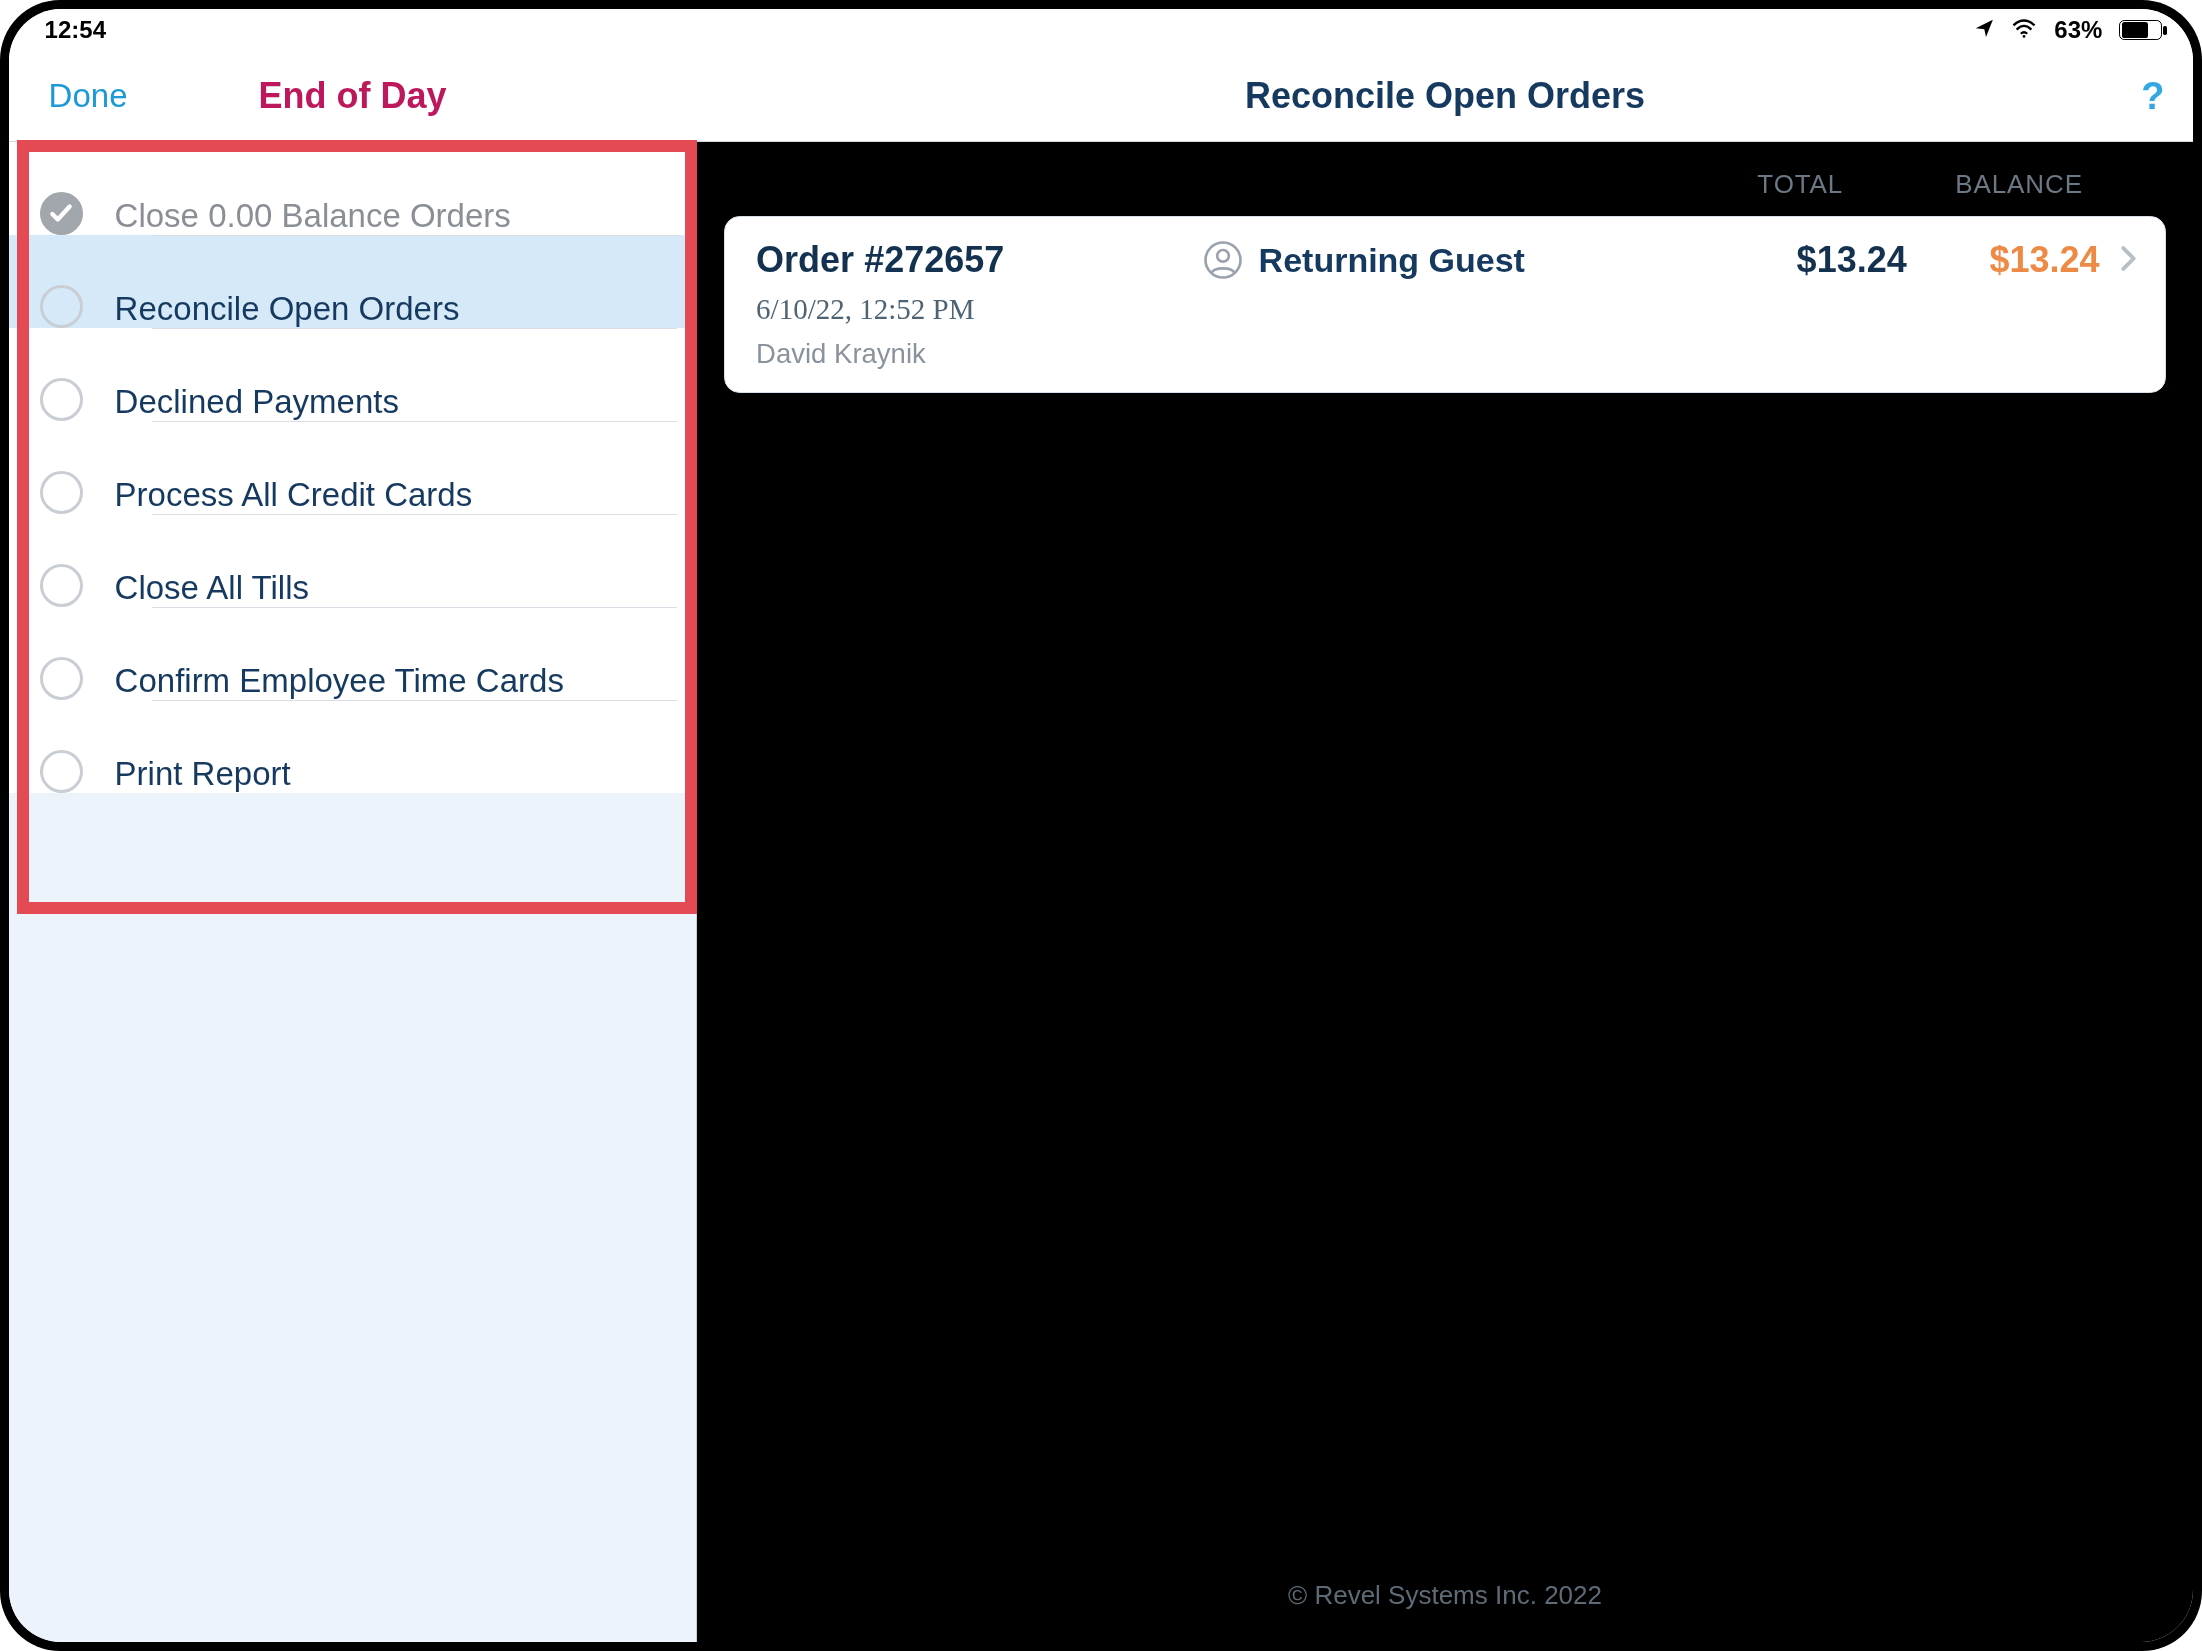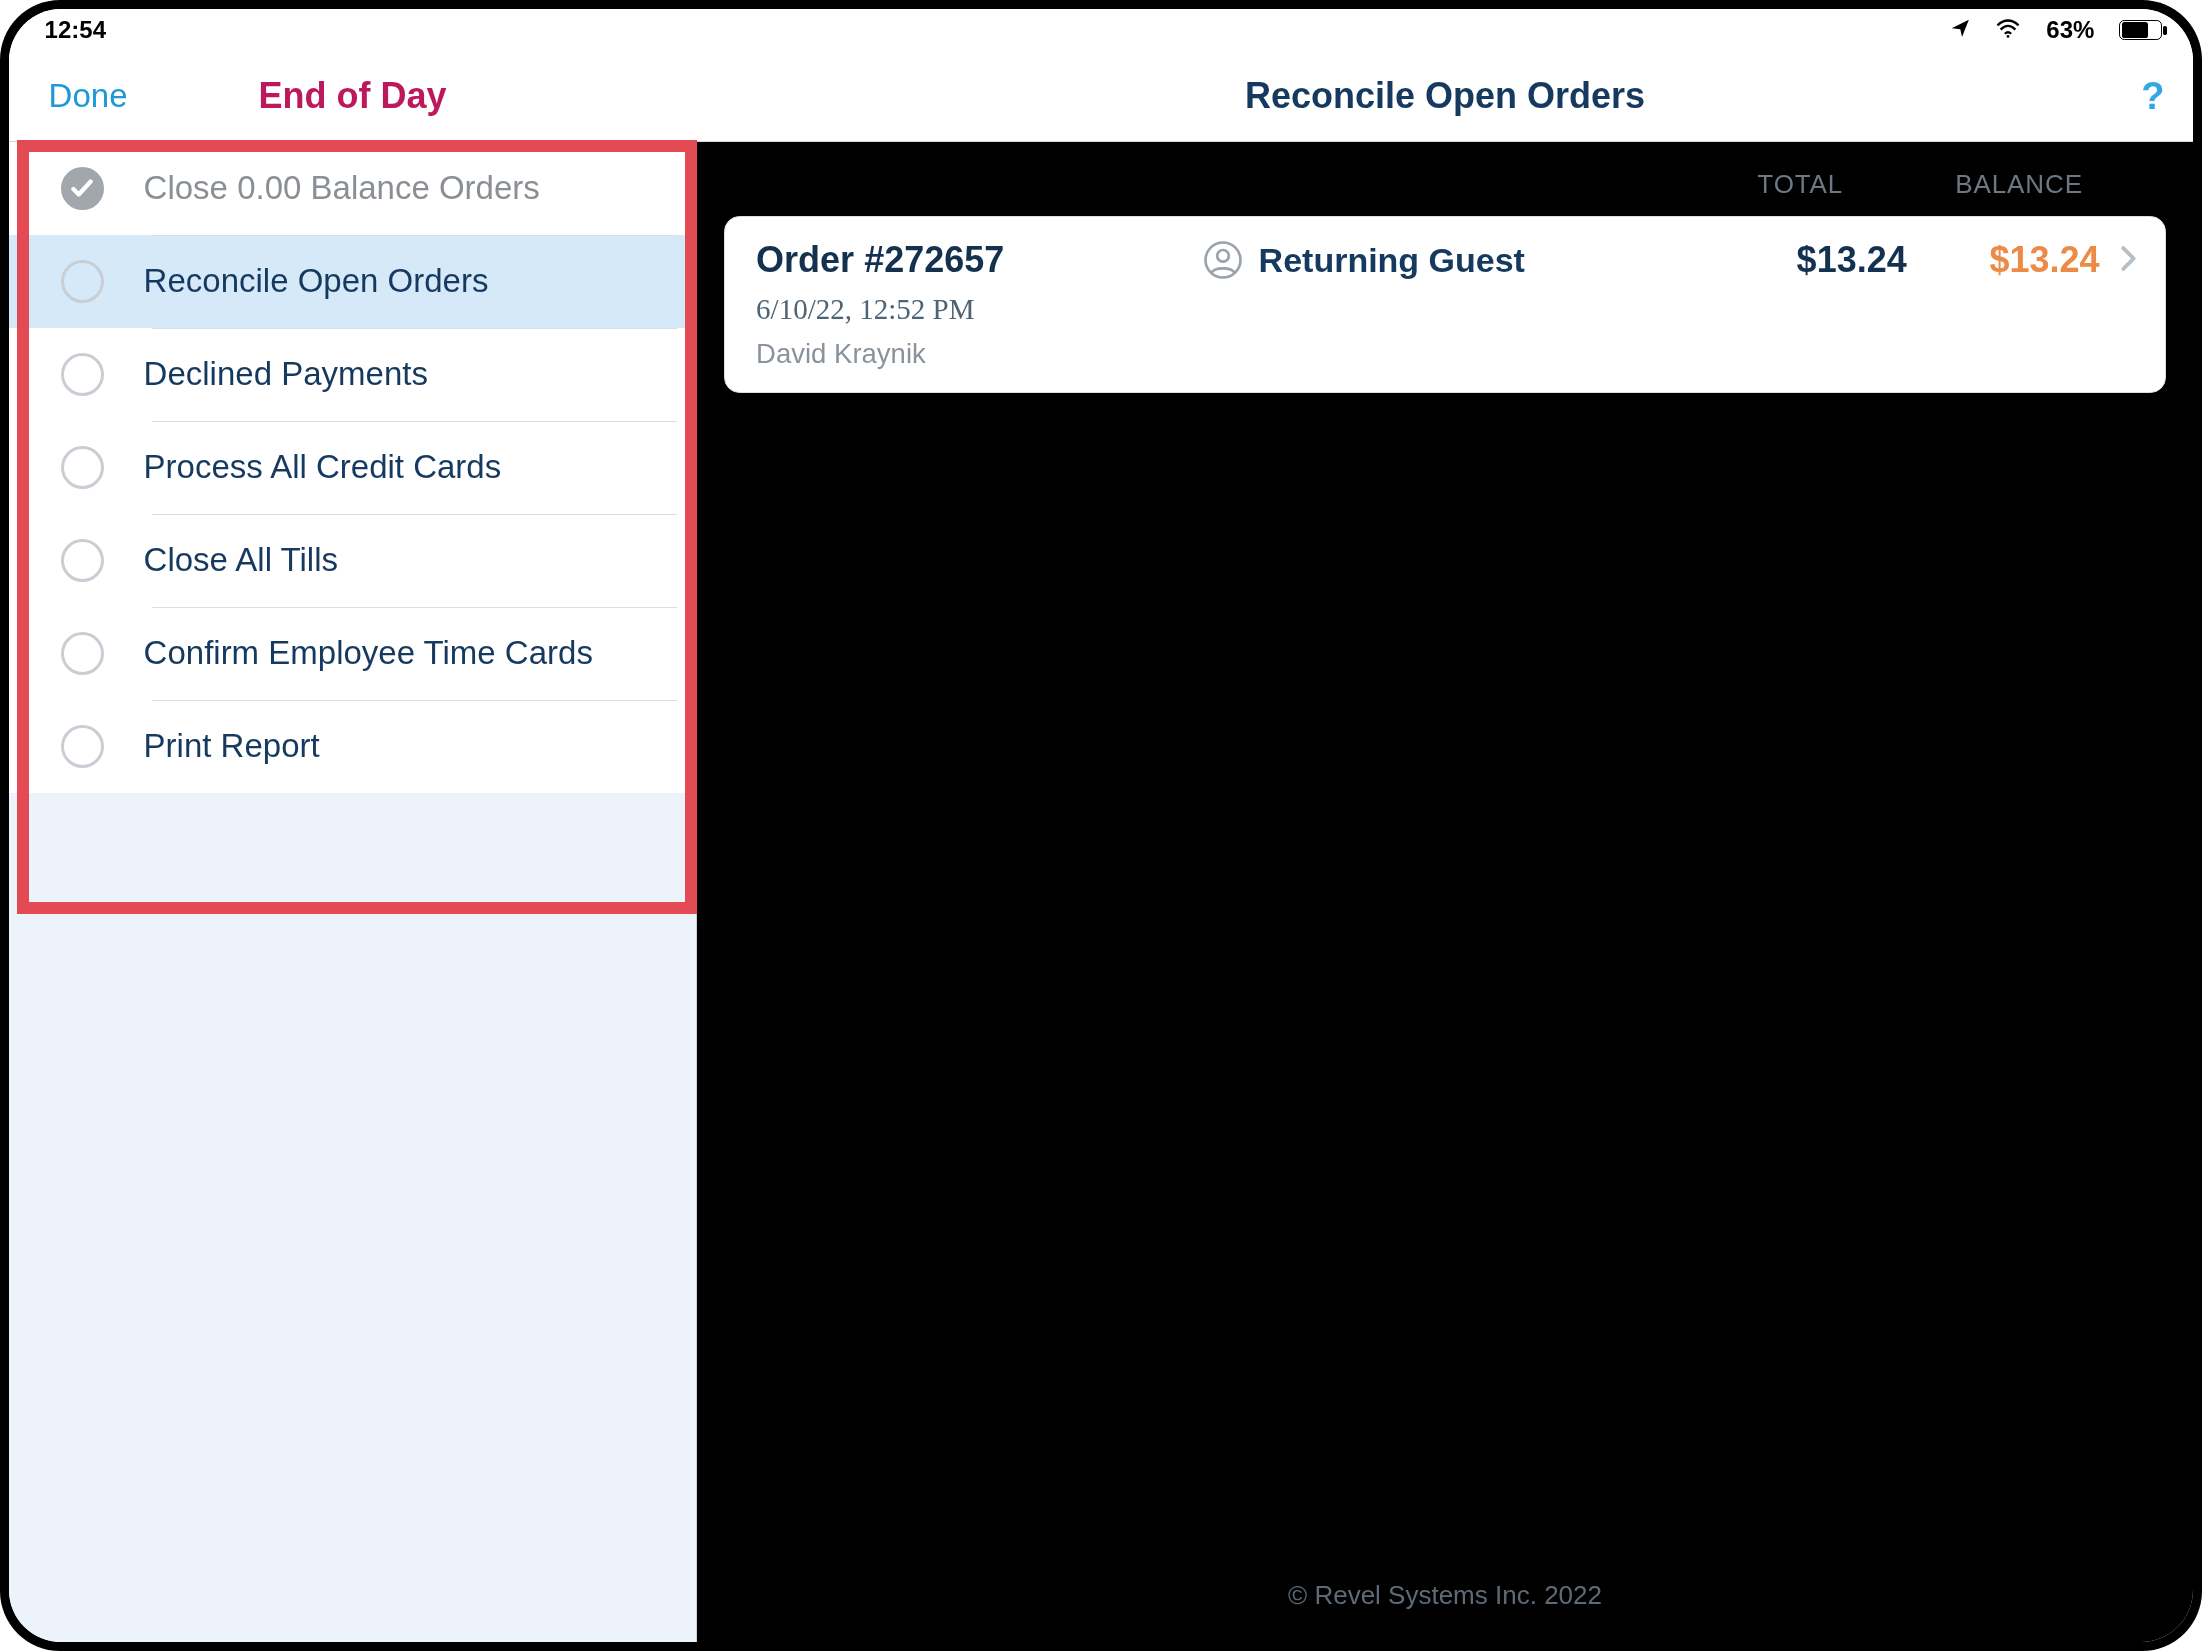--- a/index.html
+++ b/index.html
@@ -37,21 +37,21 @@
     height: 43px;
     display: flex;
     align-items: center;
     justify-content: space-between;
     padding: 0 31px 0 36px;
     font-size: 24px;
     font-weight: 600;
     color: #000;
     background: #fff;
   }
-  .statusbar .right { display: flex; align-items: center; gap: 25px; justify-content: space-between; }
+  .statusbar .right { display: flex; align-items: center; gap: 17px; justify-content: space-between; }
   
   .topbar {
     display: flex;
     height: 90px;
     background: #fff;
     border-bottom: 0.9px solid #d0d8e0;
   }
   .topbar .left {
     width: 688px;
     display: flex;
@@ -107,25 +107,25 @@
     top: -1.7px;
     left: 8.6px;
     width: 680px;
     height: 774px;
     border: 12px solid #e44a54;
     pointer-events: none;
     z-index: 5;
   }
   .step {
     display: flex;
-    align-items: center;
+    align-items: flex-end;
     height: 93px;
-    padding: 0 24px 0 52px;
-    background: #fff;
-    gap: 40px;
+    padding: 0 24px 0 31px;
+    background: #fff;
+    gap: 32px;
     position: relative;
   }
   .step + .step::before {
     content: "";
     position: absolute;
     top: 0;
     left: 143px;
     right: 19px;
     border-top: 0.9px solid #d8dee4;
   }

